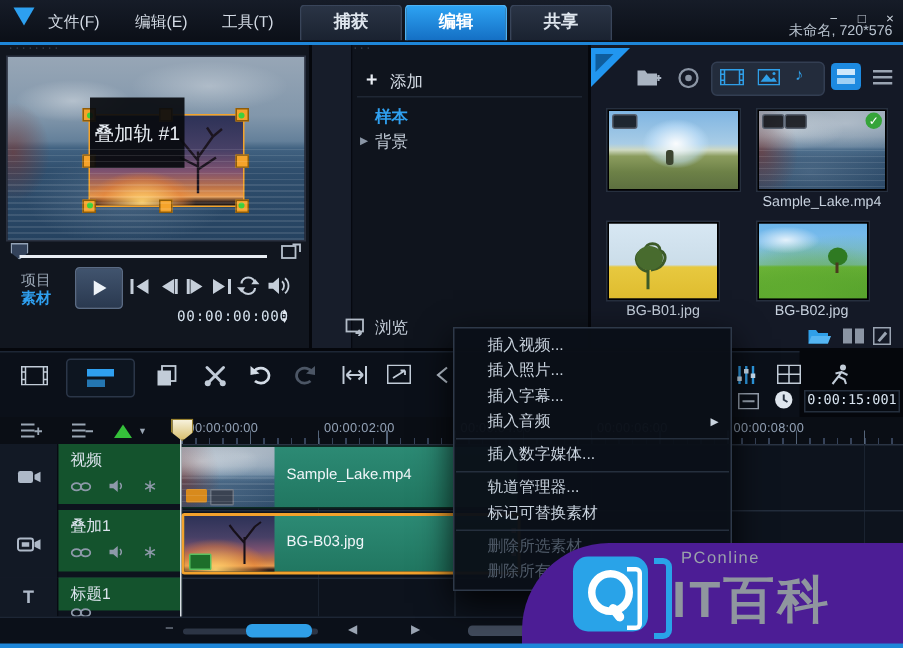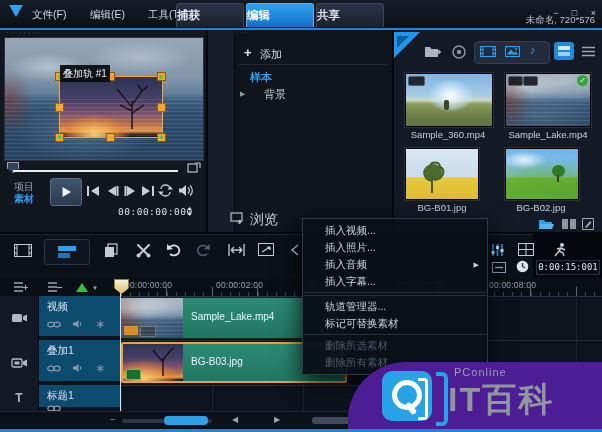--- a/index.html
+++ b/index.html
@@ -5,23 +5,23 @@
   html,body{margin:0;padding:0;background:#222;}
   #app{position:relative;width:602px;height:432px;background:#05070c;overflow:hidden;
        font-family:"Liberation Sans","DejaVu Sans",sans-serif;color:#cdd5e0;
        -webkit-font-smoothing:antialiased;}
   .abs{position:absolute;}
   svg{display:block;}
 
   
   .hdr{position:absolute;left:0;top:0;width:602px;height:28px;background:linear-gradient(#161c28,#0b0f17);border-bottom:2px solid #1e86d8;}
   .menu-item{position:absolute;top:8px;font-size:10.5px;color:#d3dae4;cursor:default;}
-  .tab{position:absolute;top:3px;width:66px;height:23px;line-height:23px;
+  .tab{position:absolute;top:3px;width:66px;height:23px;line-height:23px;text-align:center;
        font-size:11.5px;font-weight:bold;color:#dfe6ee;background:linear-gradient(#2a3445,#1a2230);
-       border:1px solid #39455a;border-bottom:none;border-radius:3px 3px 0 0;}
+       border:1px solid #39455a;border-bottom:none;border-radius:3px 3px 0 0;margin-left:24px;}
   .tab.active{background:linear-gradient(#2da2f2,#146fc4);border-color:#4db2f5;color:#fff;}
   .winctl span{color:#c8d0da;font-size:9px;margin-left:9px;}
   .doctitle{position:absolute;top:14px;right:7px;font-size:9.5px;color:#b9c3cf;}
 
   
   .panel{position:absolute;background:#11161f;}
   .dots{position:absolute;font-size:7px;letter-spacing:2px;color:#4a5566;line-height:4px;}
 
   
   .scene-lake{background:
@@ -40,21 +40,21 @@
     linear-gradient(to bottom,#7fb5e2 0%,#a8cce6 42%,#cfd9c2 50%,#8b9c5e 58%,#6d8147 78%,#5d7040 100%);}
   .scene-bg01{background:linear-gradient(to bottom,#d7e7f3 0%,#cbdde9 55%,#e7c93f 58%,#dfbc2f 100%);}
   .scene-bg02{background:
     radial-gradient(30px 12px at 25% 22%, rgba(255,255,255,.8), transparent 75%),
     radial-gradient(120px 60px at 30% 108%, #61ad30, transparent 72%),
     radial-gradient(140px 70px at 85% 115%, #4f9c2a, transparent 72%),
     linear-gradient(to bottom,#6cb5ea 0%,#8ec7ef 55%,#79bd3d 58%,#5aa32e 100%);}
 
   .handle{position:absolute;width:7px;height:7px;background:#f5a32a;border:1px solid #8f5c08;}
   .gdot{position:absolute;width:4px;height:4px;background:#3ed03e;border-radius:50%;}
-  .ovl-badge{position:absolute;background:rgba(8,10,14,.92);color:#e8edf3;font-size:10px;line-height:11px;padding:3px 3px;white-space:nowrap;}
+  .ovl-badge{position:absolute;background:rgba(8,10,14,.92);color:#e8edf3;font-size:13px;line-height:11px;padding:18px 3px;white-space:nowrap;}
 
   
   .strip-ico{position:absolute;left:212px;width:20px;height:18px;display:flex;align-items:center;justify-content:center;
              color:#97a3b3;font-size:10px;font-weight:bold;}
   .strip-ico.active{left:209px;width:26px;background:#1673c8;border-radius:3px;color:#fff;}
 
   .tree-item{position:absolute;font-size:11px;color:#c2cbd6;}
   .tree-item.sel{color:#2fa0f0;font-weight:bold;}
 
   
@@ -65,21 +65,21 @@
 
   
   .tbtn{position:absolute;width:18px;height:16px;display:flex;align-items:center;justify-content:center;color:#c2ccd8;}
   .tbtn.activebox{width:44px;height:24px;background:#0d1520;border:1px solid #2b3648;border-radius:3px;color:#2fa0f0;}
 
   
   .ruler-lbl{position:absolute;top:2px;font-size:8.5px;color:#93a2b6;letter-spacing:.2px;}
   .trow{position:absolute;left:0;width:602px;border-bottom:1px solid #232d3c;}
   .tcell-icon{position:absolute;left:0;top:0;bottom:0;width:38px;background:#121925;border-right:1px solid #070b12;
               display:flex;align-items:center;justify-content:center;color:#aeb9c8;}
-  .tcell-head{position:absolute;left:39px;top:0;bottom:4px;width:81px;background:#0c4a6e;border-right:1px solid #070b12;}
+  .tcell-head{position:absolute;left:39px;top:0;bottom:4px;width:81px;background:#14532d;border-right:1px solid #070b12;}
   .tname{position:absolute;left:8px;top:4px;font-size:10.5px;color:#dbe3ec;}
   .ticons{position:absolute;left:8px;top:21px;display:flex;gap:11px;align-items:center;color:#8d99a9;}
   .clip-label{position:absolute;font-size:10px;color:#f0f5f9;white-space:nowrap;}
   .clip-green{background:linear-gradient(#2c8a74,#217761);}
 
   
   .cmenu{position:absolute;left:302px;top:218px;width:184px;background:rgba(10,15,24,.97);
          border:1px solid #2e3949;box-shadow:0 8px 22px rgba(0,0,0,.85);z-index:40;padding:3px 0;}
   .citem{position:relative;height:17px;line-height:17px;padding-left:22px;font-size:10.5px;color:#c9d3de;white-space:nowrap;}
   .citem.disabled{color:#4e5967;}
@@ -231,27 +231,27 @@
           <circle cx="1" cy="10" r="1.3" fill="#97a3b3"></circle>
         </svg>
     </div>
 
     <div class="abs" style="left:36px;top:15px;font-size:13px;font-weight:bold;color:#e9eef4;">+</div>
     <div class="abs" style="left:52px;top:17px;font-size:11px;color:#d6dde6;">添加</div>
     <div class="abs" style="left:30px;top:34px;width:150px;height:1px;background:#1f2734;"></div>
 
     <div class="tree-item sel" style="left:42px;top:40px;">样本</div>
     <div class="abs" style="left:32px;top:60px;font-size:7px;color:#8a96a6;">▶</div>
-    <div class="tree-item" style="left:56px;top:57px;">背景</div>
+    <div class="tree-item" style="left:42px;top:57px;">背景</div>
 
     <svg class="abs" style="left:22px;top:182px;" width="15" height="12" viewBox="0 0 15 12">
       <rect x="1" y="1" width="11" height="8" fill="none" stroke="#b4bdc9" stroke-width="1.2"></rect>
       <path d="M7 10 L11 10 M11 10 L9 8 M11 10 L9 12" stroke="#b4bdc9" stroke-width="1.2" fill="none"></path>
     </svg>
-    <div class="abs" style="left:42px;top:181px;font-size:14px;color:#c2cbd6;">浏览</div>
+    <div class="abs" style="left:42px;top:181px;font-size:11px;color:#c2cbd6;">浏览</div>
   </div>
 
   <div class="panel" style="left:394px;top:30px;width:208px;height:202px;background:#141926;">
 
     <div class="abs" style="left:0;top:2px;width:0;height:0;border-top:26px solid #2196f0;border-right:26px solid transparent;"></div>
     <div class="abs" style="left:3px;top:6px;width:0;height:0;border-top:12px solid #0e5d9e;border-right:12px solid transparent;"></div>
 
     <svg class="abs" style="left:30px;top:15px;" width="17" height="13" viewBox="0 0 17 13">
       <path d="M1 2 L6 2 L7.5 4 L14 4 L14 12 L1 12 Z" fill="#aab4c2"></path>
         <path d="M15 5 L15 9 M13 7 L17 7" stroke="#aab4c2" stroke-width="1.4"></path>
@@ -283,21 +283,20 @@
 
     <div class="thumb scene-360" style="left:11px;top:43px;width:86px;height:52px;">
       <div class="badge" style="left:2px;top:2px;width:15px;height:8px;"></div>
       <div style="position:absolute;left:38px;top:26px;width:5px;height:10px;background:#3c4430;border-radius:2px;"></div>
     </div>
     <div class="thumb scene-lake" style="left:111px;top:43px;width:84px;height:52px;overflow:hidden;">
       <div class="badge" style="left:2px;top:2px;width:13px;height:8px;"></div>
       <div class="badge" style="left:17px;top:2px;width:13px;height:8px;"></div>
       <div class="abs" style="right:2px;top:1px;width:11px;height:11px;background:#35a43a;border-radius:50%;color:#fff;font-size:8px;line-height:11px;text-align:center;"><span>✓</span></div>
     </div>
-    <div class="thumb-label" style="left:6px;top:99px;width:96px;">Sample_360.mp4</div>
     <div class="thumb-label" style="left:106px;top:99px;width:96px;">Sample_Lake.mp4</div>
 
     <div class="thumb scene-bg01" style="left:11px;top:118px;width:72px;height:50px;">
       <svg class="abs" style="left:14px;top:12px;" width="26" height="32" viewBox="0 0 26 32">
           <path d="M12 32 L12 18 M12 20 C2 18 2 6 10 6 C10 0 20 0 20 6 C26 8 24 18 14 19" fill="none" stroke="#3c5a28" stroke-width="2"></path>
           <ellipse cx="13" cy="11" rx="9" ry="8" fill="#486b2e"></ellipse>
         </svg>
     </div>
     <div class="thumb scene-bg02" style="left:111px;top:118px;width:72px;height:50px;">
       <div style="position:absolute;left:46px;top:16px;width:13px;height:12px;background:#2f7a22;border-radius:50%;"></div>
@@ -501,23 +500,24 @@
       <div class="abs" style="left:164px;top:4px;width:44px;height:9px;background:#2f9fe8;border-radius:4px;"></div>
       <div class="abs" style="left:232px;top:3px;font-size:8px;color:#9aa4b2;">◀</div>
       <div class="abs" style="left:274px;top:3px;font-size:8px;color:#9aa4b2;">▶</div>
       <div class="abs" style="left:312px;top:5px;width:288px;height:7px;background:#414b5c;border-radius:3px;"></div>
     </div>
   </div>
 
   <div class="cmenu">
     <div class="citem">插入视频...</div>
     <div class="citem">插入照片...</div>
+    <div class="citem">插入字幕...</div>
     <div class="citem"><span>插入音频</span><span class="carrow">▶</span></div>
-    <div class="citem">插入字幕...</div>
     <div class="csep"></div>
+    <div class="citem">插入数字媒体...</div>
     <div class="csep"></div>
     <div class="citem">轨道管理器...</div>
     <div class="citem">标记可替换素材</div>
     <div class="csep"></div>
     <div class="citem disabled">删除所选素材</div>
     <div class="citem disabled">删除所有素材</div>
   </div>
 
   <div class="wm">
     <div class="wm-icon">

